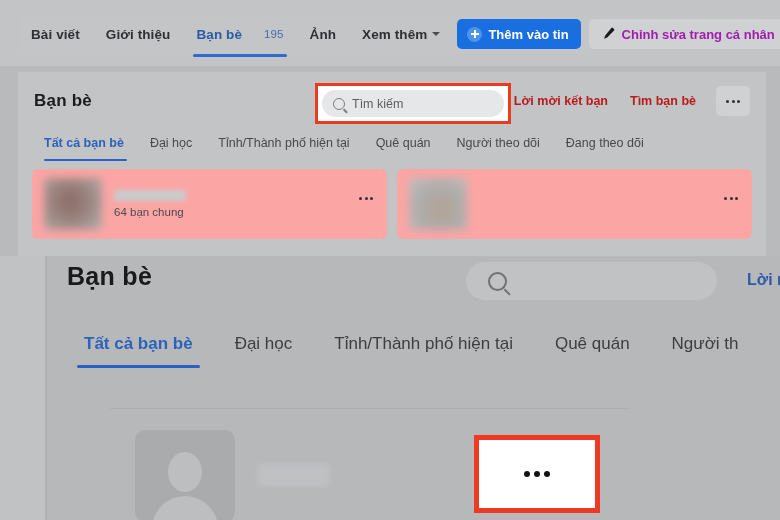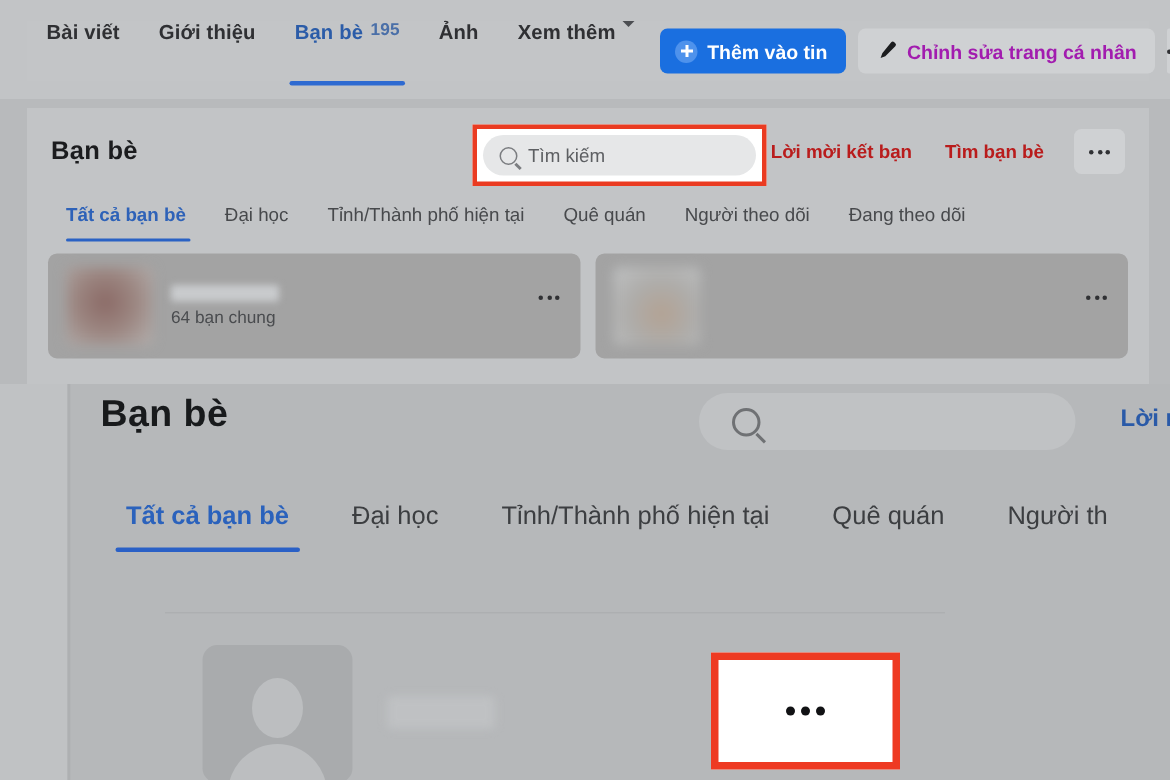--- a/index.html
+++ b/index.html
@@ -24,32 +24,32 @@
   }
   .topbar-inner {
     position: absolute; left: 18px; top: 14px;
     width: 748px; height: 40px;
     background: #c3c5c7;
     display: flex; align-items: center;
   }
   .nav-tab {
     position: relative;
     height: 40px;
-    display: flex; align-items: flex-start;
+    display: flex; align-items: center;
     padding: 0 13px;
     font-size: 13.5px;
     font-weight: 600;
     color: #2f3033;
     white-space: nowrap;
     letter-spacing: .1px;
   }
   .nav-tab.active { color: #2b5ca8; }
   .nav-tab .count {
-    font-size: 11.5px; font-weight: 700;
-    color: #4a6fa8; margin-left: 5px;
+    font-size: 11.5px; font-weight: 400;
+    color: #4a6fa8; margin-left: 22px;
   }
   .nav-underline {
     position: absolute;
     left: 10px; right: 10px; bottom: -3px;
     height: 3px; background: #2e6ad1; border-radius: 2px;
   }
   .chev-down {
     display: inline-block; margin-left: 5px;
     width: 0; height: 0;
     border-left: 4px solid transparent;
@@ -159,21 +159,21 @@
     position: absolute; left: 4px; right: 10px; bottom: 0;
     height: 2.5px; background: #2a62c4; border-radius: 2px;
   }
 
   
   .fp-grid {
     display: flex; padding: 8px 14px 0 14px; gap: 10px;
   }
   .fcard {
     flex: 1; height: 70px;
-    background: #a3a3a3;
+    background: #fca5a5;
     border-radius: 6px;
     display: flex; align-items: center;
     padding: 0 12px; gap: 12px;
     position: relative;
   }
   .fcard-avatar {
     width: 58px; height: 52px; border-radius: 4px;
     flex: none;
     filter: blur(4px);
   }

